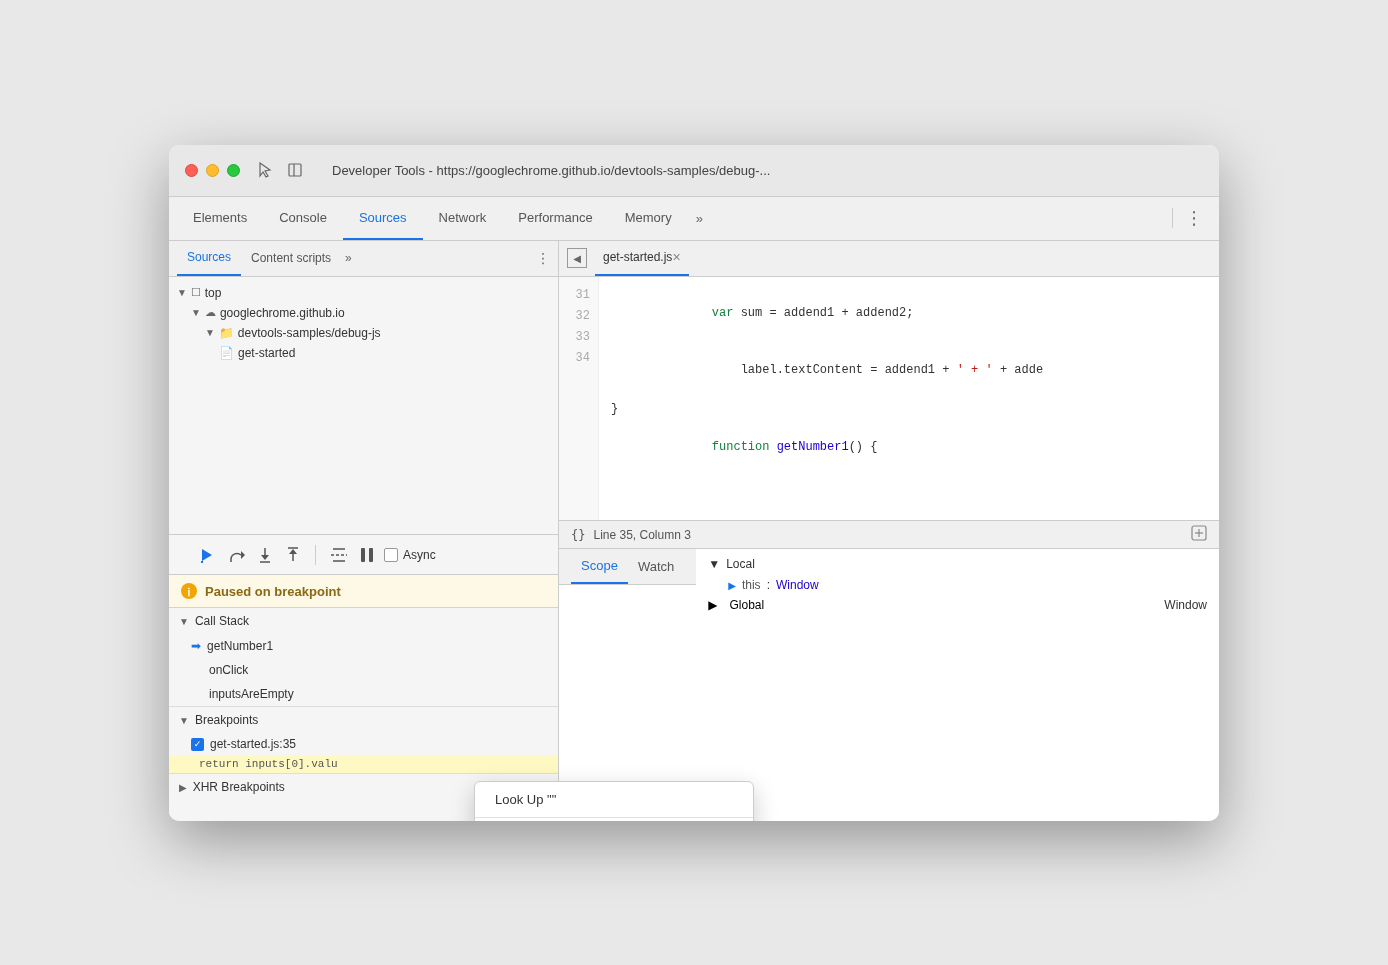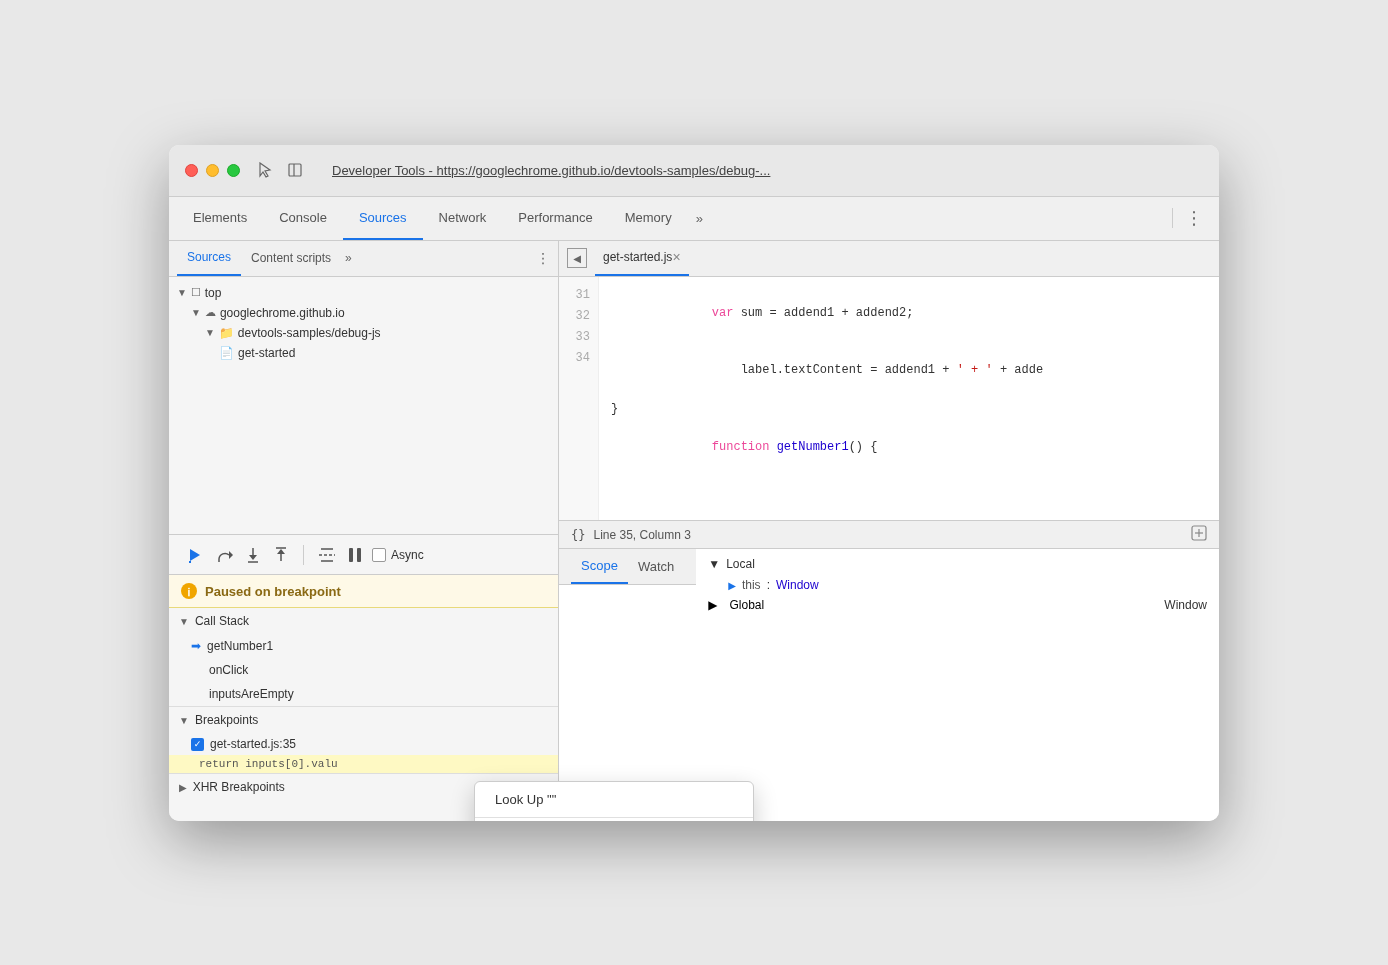--- a/index.html
+++ b/index.html
@@ -38,21 +38,20 @@
       height: 13px;
       border-radius: 50%;
     }
     .tl-red { background: #ff5f57; border: 1px solid #e0443e; }
     .tl-yellow { background: #ffbd2e; border: 1px solid #dea123; }
     .tl-green { background: #28c840; border: 1px solid #1aab29; }
     .title-bar-title {
       font-size: 13px;
       color: #444;
       margin-left: 8px;
-      text-decoration: underline;
     }
     .title-bar-icons {
       display: flex;
       gap: 12px;
       margin-right: 20px;
     }
     .title-bar-icon {
       width: 18px;
       height: 18px;
       display: flex;
@@ -164,21 +163,21 @@
     .tree-arrow { margin-right: 4px; font-size: 10px; color: #666; }
     .folder-icon { color: #4a90d9; margin-right: 4px; }
     .file-icon { color: #888; margin-right: 4px; }
     
     .debug-toolbar {
       height: 40px;
       background: #f5f5f5;
       border-bottom: 1px solid #ccc;
       display: flex;
       align-items: center;
-      padding: 0 16px;
+      padding: 0 28px;
       gap: 8px;
     }
     .debug-btn {
       display: flex;
       align-items: center;
       justify-content: center;
       cursor: pointer;
       color: #555;
       padding: 2px;
     }
@@ -369,21 +368,21 @@
       padding: 8px 12px;
       font-family: 'Courier New', monospace;
       font-size: 12px;
       overflow: hidden;
     }
     .code-line {
       line-height: 1.6;
       white-space: pre;
       color: #333;
     }
-    .kw { color: #ec4899; }
+    .kw { color: #15803d; }
     .fn { color: #1c00cf; }
     .str { color: #c41a16; }
     .code-status-bar {
       height: 28px;
       background: #f0f0f0;
       border-top: 1px solid #ccc;
       display: flex;
       align-items: center;
       padding: 0 12px;
       font-size: 12px;

